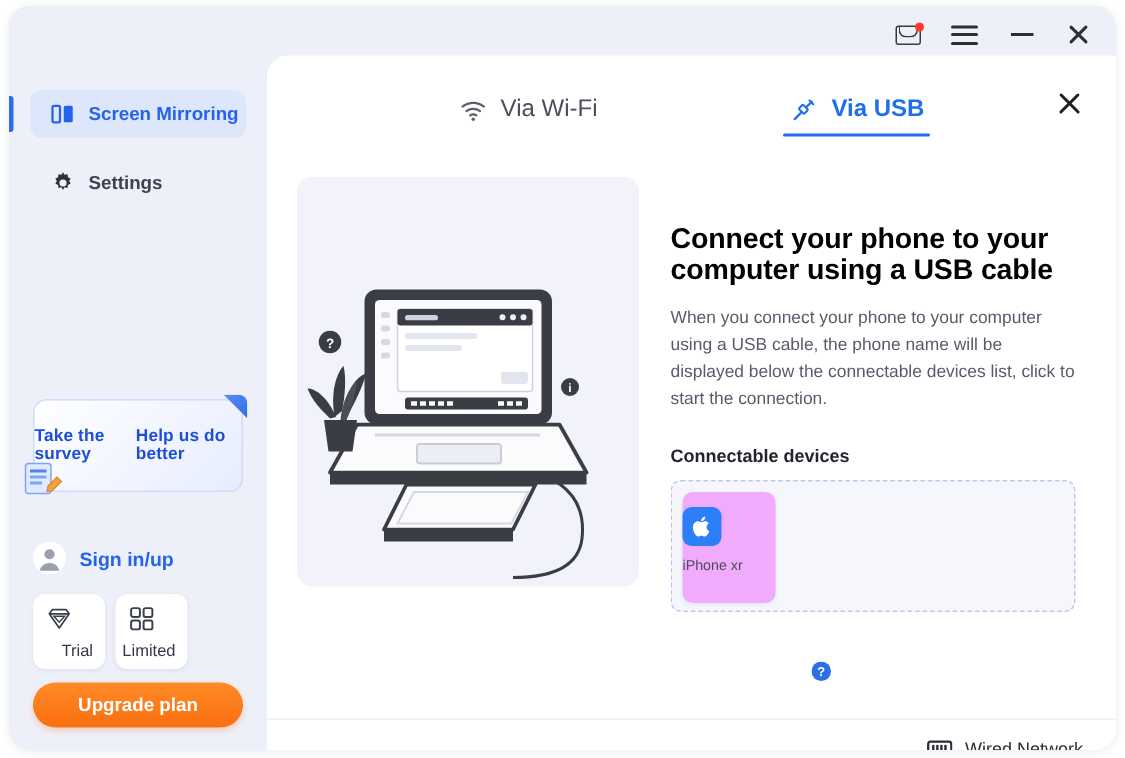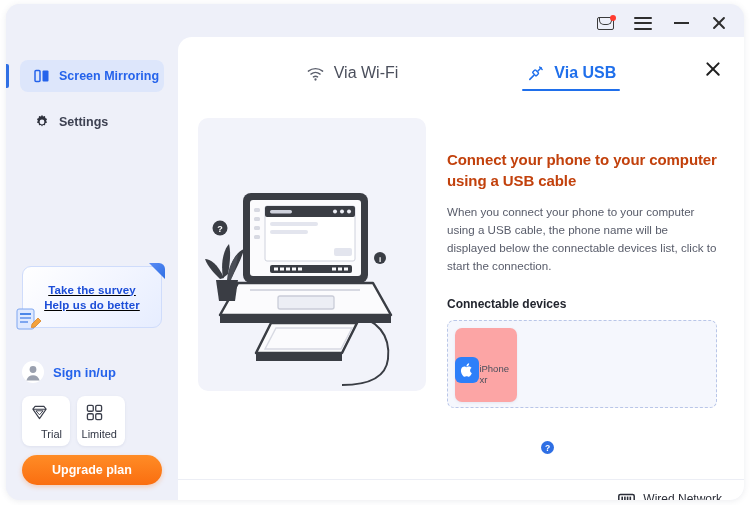--- a/index.html
+++ b/index.html
@@ -73,22 +73,22 @@
     position: absolute; left: -14px; top: 4px; width: 3px; height: 24px;
     background: #2f6fe4; border-radius: 0 2px 2px 0;
   }
   .nav-ico { width: 16px; height: 16px; display: block; }
 
   
   .survey {
     position: absolute; left: 16px; top: 262px; width: 140px; height: 62px;
     background: linear-gradient(135deg,#ffffff 0%,#f2f5ff 55%,#e6edff 100%);
     border: 1px solid #cfdcfb; border-radius: 9px;
-    display: flex; flex-direction: column; align-items: center;
-    justify-content: center; gap: 3px; text-decoration: underline;
+    display: flex; align-items: center;
+    justify-content: center; gap: 3px;
   }
   .survey-line { font-size: 11.5px; font-weight: bold; color: #1d4ed8; letter-spacing: .1px; }
   .survey-ribbon {
     position: absolute; right: -4px; top: -4px; width: 16px; height: 16px;
     background: linear-gradient(135deg,#5b8cf5,#2f6fe4);
     clip-path: polygon(0 0,100% 0,100% 100%);
     border-radius: 0 6px 0 0;
   }
   .survey-ico { position: absolute; left: -8px; bottom: -6px; width: 30px; height: 28px; }
 
@@ -154,37 +154,37 @@
 
   
   .illus {
     position: absolute; left: 20px; top: 81px; width: 228px; height: 273px;
     background: #f2f3fa; border-radius: 10px; overflow: hidden;
   }
 
   
   .rcol { position: absolute; left: 269px; top: 112px; width: 270px; }
   .heading {
-    font-size: 15px; font-weight: bold; color: #c2410c; line-height: 21px;
+    font-size: 19px; font-weight: bold; color: #000000; line-height: 21px;
     letter-spacing: -.1px;
   }
   .body-copy {
     margin-top: 12px; font-size: 11.6px; color: #585c6a; line-height: 18px;
   }
   .dev-title {
     margin-top: 22px; font-size: 12px; font-weight: bold; color: #22252e;
   }
   .devbox {
     margin-top: 9px; width: 270px; height: 88px;
     background: #f5f7fd; border: 1px dashed #b9c6e8; border-radius: 7px;
     padding: 7px;
   }
   .devcard {
-    width: 62px; height: 74px; background: #fca5a5; border-radius: 7px;
-    display: flex; flex-direction: row; align-items: center;
+    width: 62px; height: 74px; background: #f0abfc; border-radius: 7px;
+    display: flex; flex-direction: column; 
     padding-top: 10px; cursor: pointer;
     box-shadow: 0 1px 3px rgba(90,100,150,.10);
   }
   .apple-tile {
     width: 26px; height: 26px; border-radius: 6px; background: #2d7ff9;
     display: flex; align-items: center; justify-content: center;
   }
   .devname { margin-top: 8px; font-size: 9.5px; color: #4a4e5b; }
 
   .helplink {

